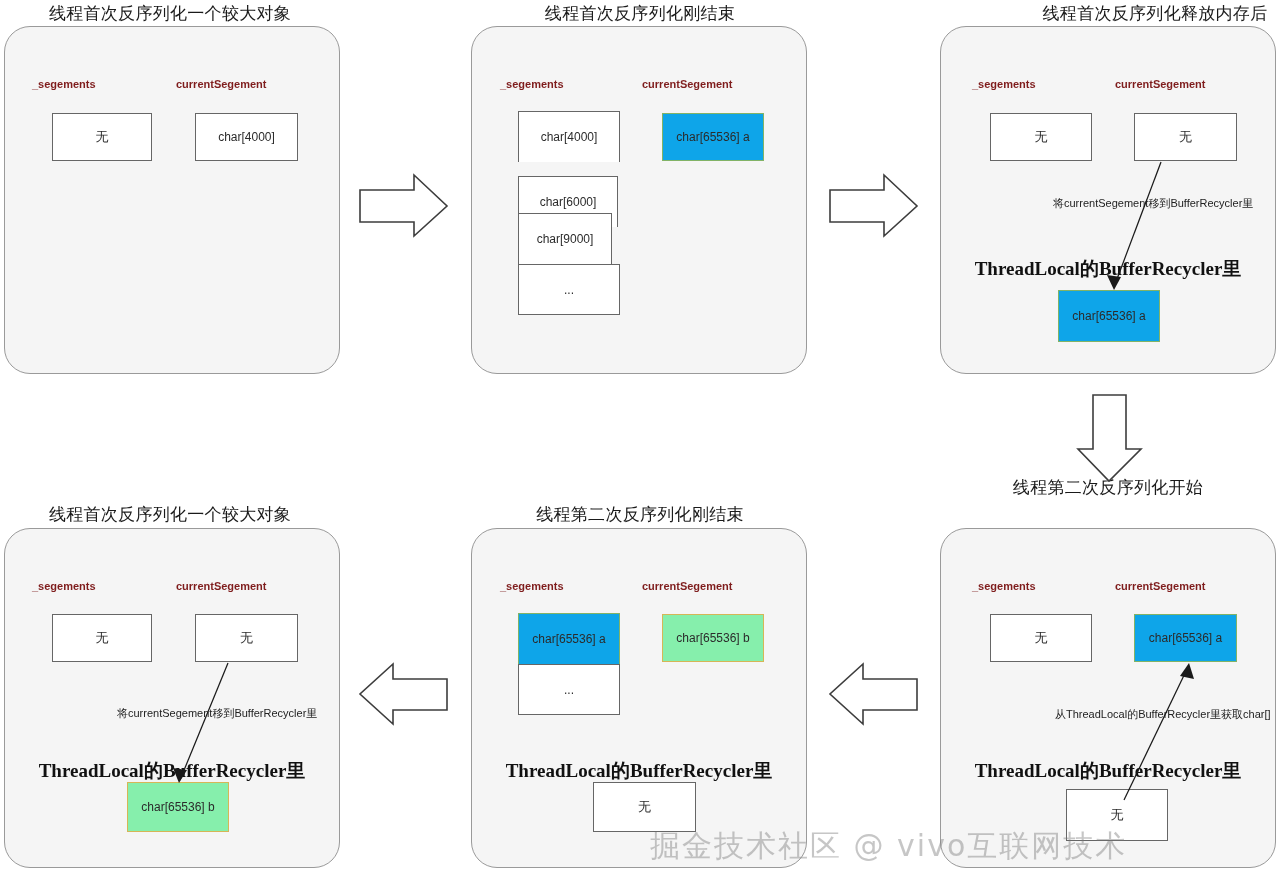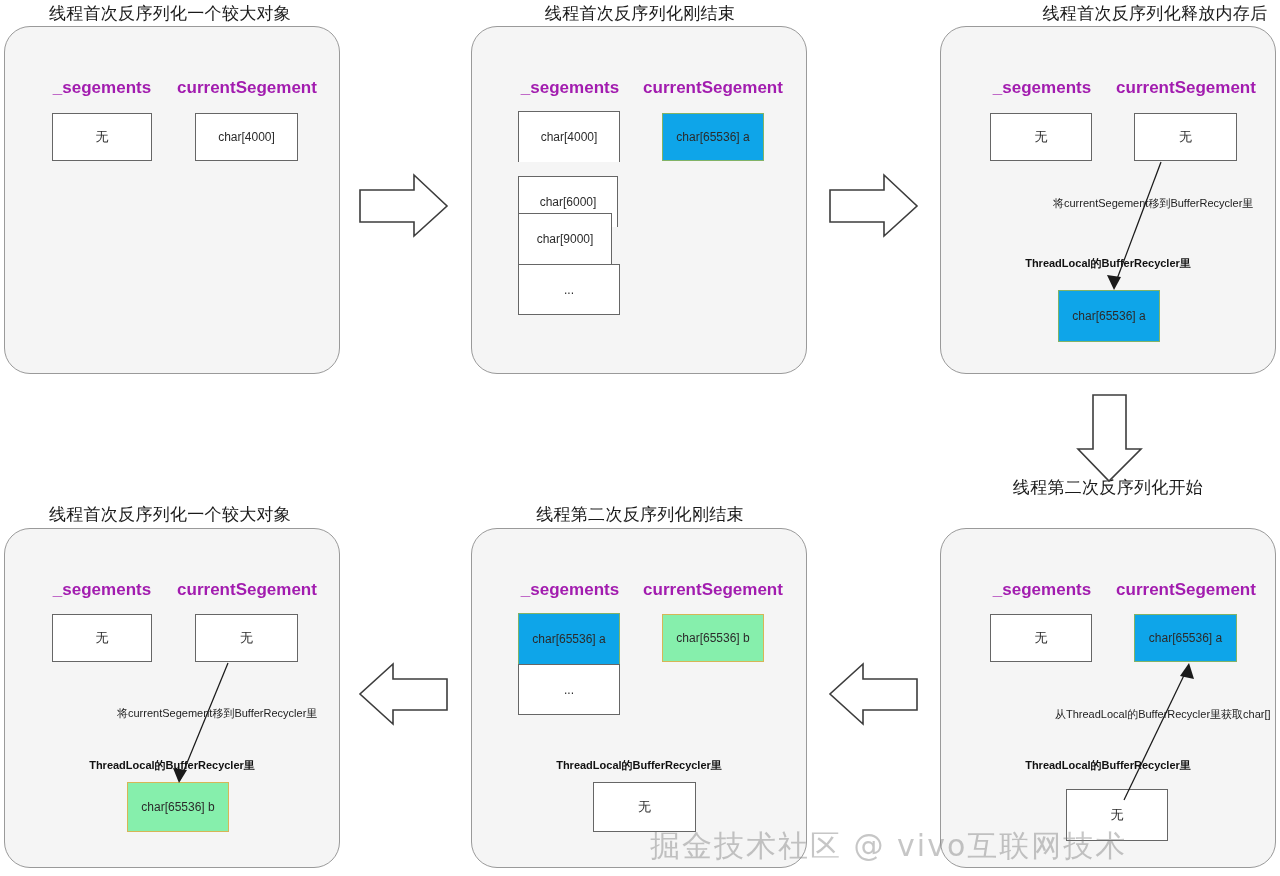--- a/index.html
+++ b/index.html
@@ -25,49 +25,50 @@
     text-align: center;
   }
   .panel {
     position: absolute;
     background: #f5f5f5;
     border: 1px solid #9a9a9a;
     border-radius: 26px;
   }
   .col-label {
     position: absolute;
-    font-size: 17px;
+    font-size: 11px;
     font-weight: bold;
-    color: #a21caf;
+    color: #7f1d1d;
     white-space: nowrap;
-    text-align: center;
+    text-align: left;
   }
   .cell {
     position: absolute;
     background: #ffffff;
     border: 1.4px solid #666666;
     display: flex;
     align-items: center;
     justify-content: center;
     font-size: 12px;
     color: #2b2b2b;
     font-family: "Liberation Sans", "DejaVu Sans", sans-serif;
   }
   .cell.cjk { font-size: 13px; }
   .cell.green { background: #0ea5e9; border-color: #82b366; }
   .cell.yellow { background: #86efac; border-color: #d6b656; }
   .cell.stack { border-bottom-width: 0; }
   .cell.stack-last { border-bottom-width: 1.4px; }
   .tl-heading {
     position: absolute;
-    font-size: 11px;
+    font-size: 19px;
     font-weight: bold;
     color: #111;
     white-space: nowrap;
     text-align: center;
+    font-family: Liberation Serif, serif;
   }
   .annot {
     position: absolute;
     font-size: 11px;
     color: #222;
     white-space: nowrap;
   }
   svg.overlay {
     position: absolute;
     left: 0; top: 0;

